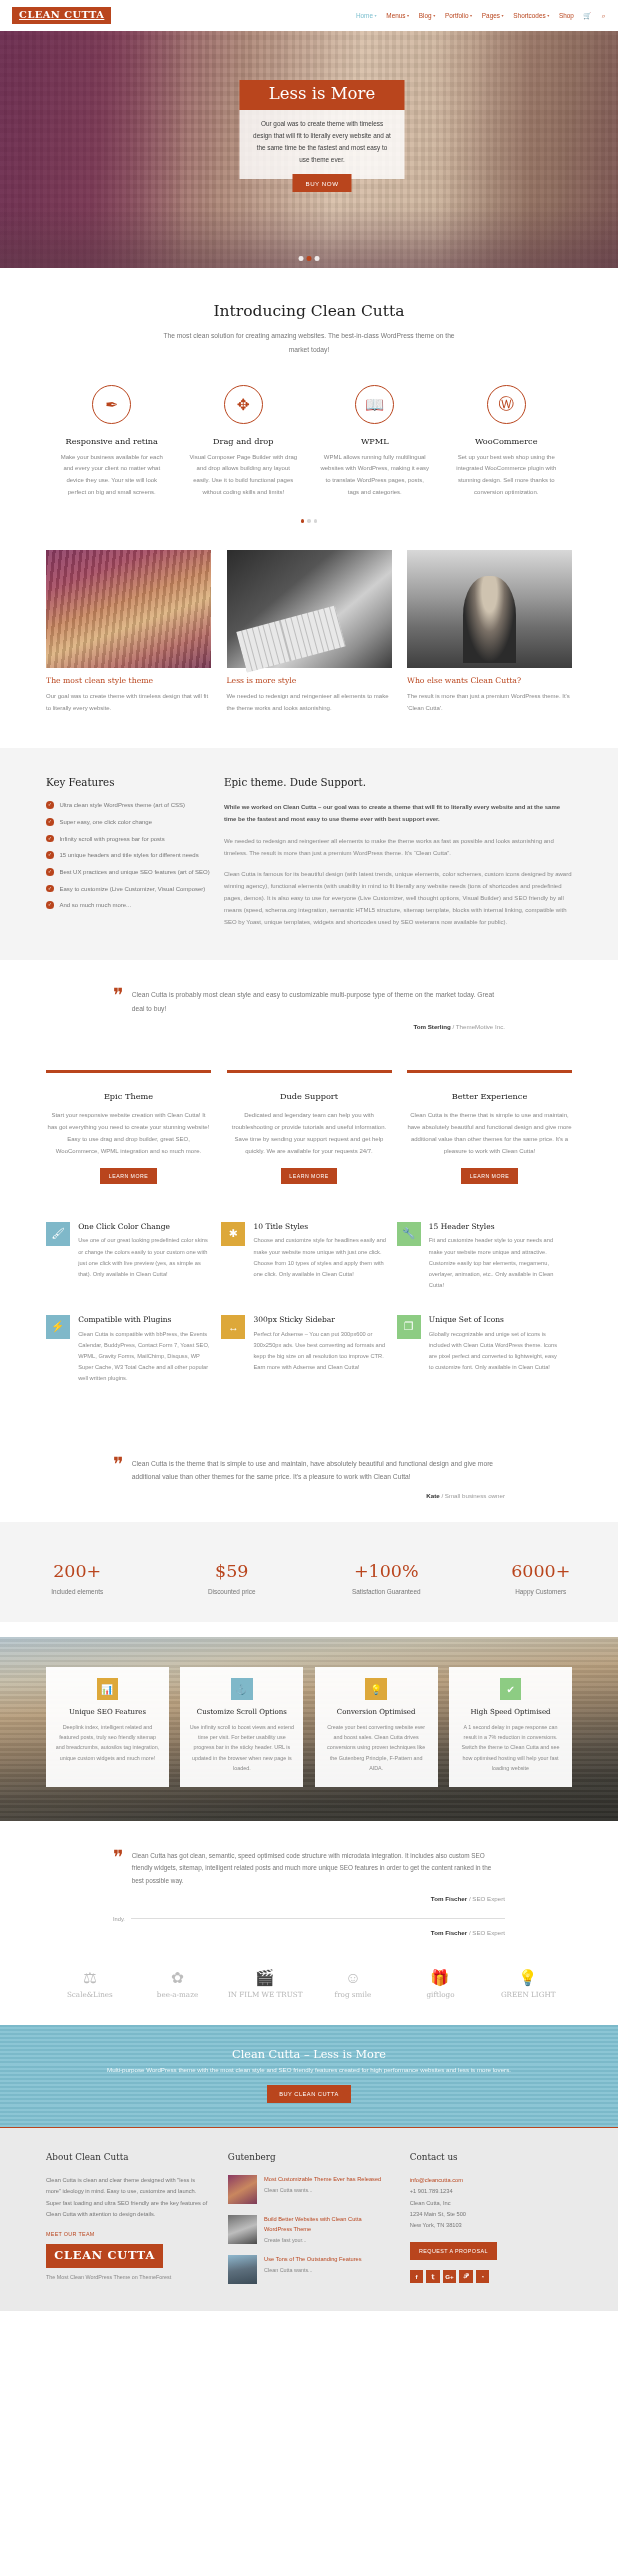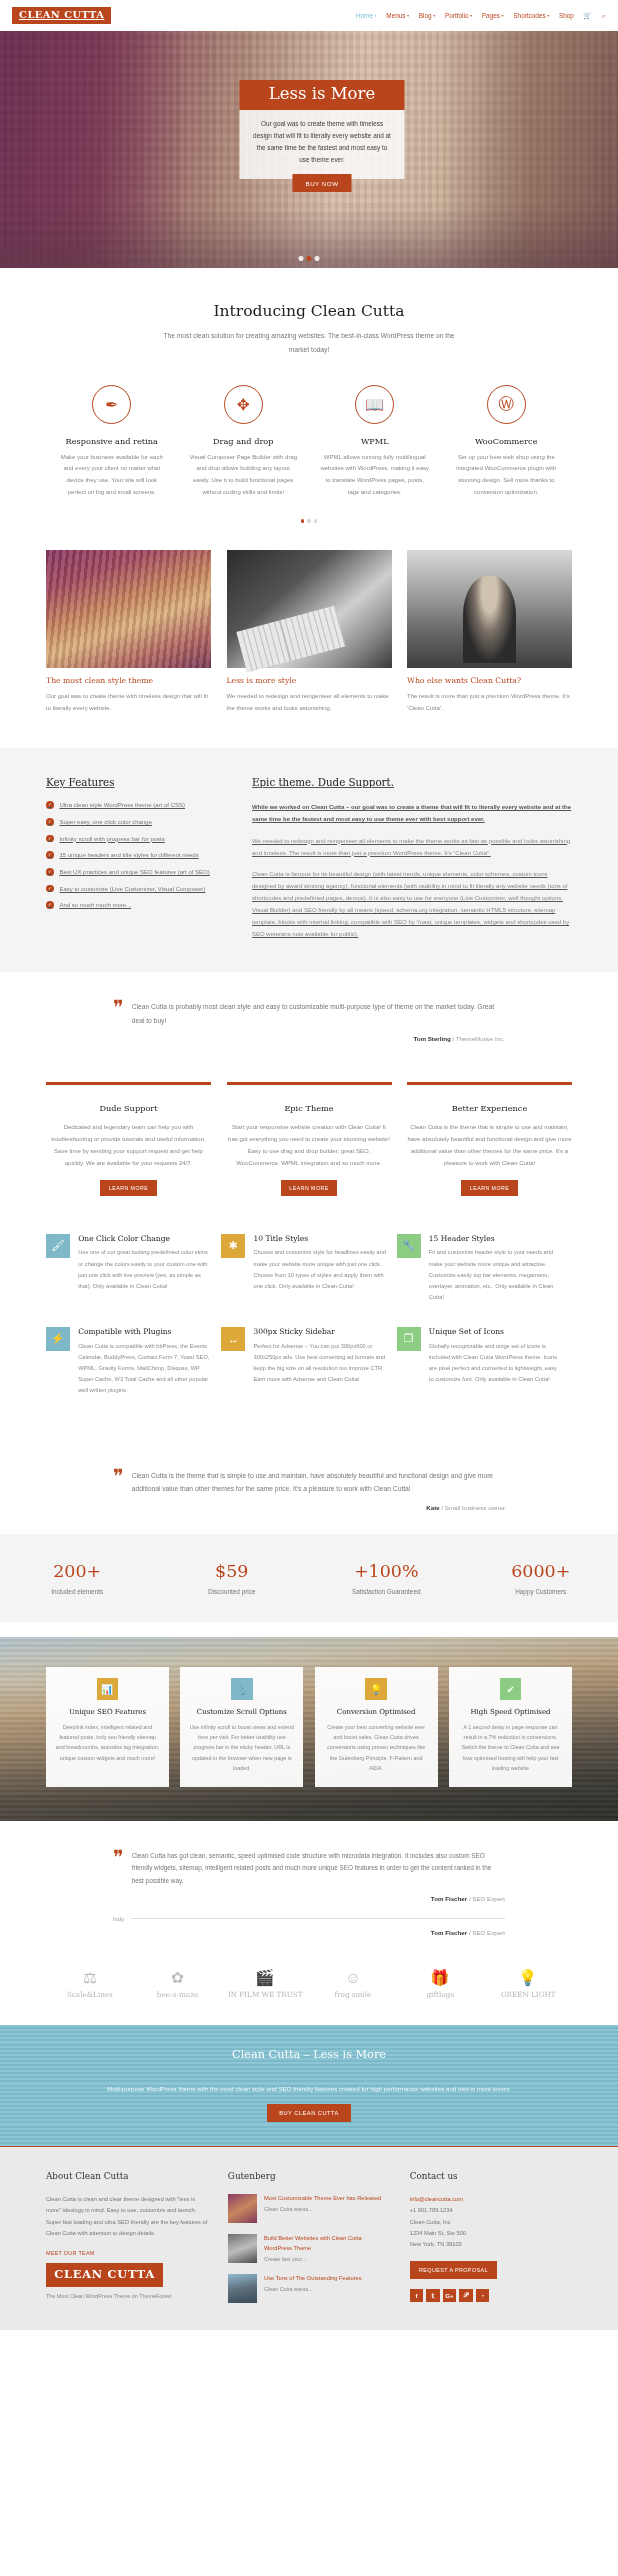--- a/index.html
+++ b/index.html
@@ -202,21 +202,21 @@
   .card h4 {
     font-family: "DejaVu Serif", serif;
     font-size: 7.7px; font-weight: normal;
     color: #b9451d;
     margin: 8.2px 0 5.2px;
   }
   .card p { font-size: 6px; line-height: 2; color: #888; }
 
   
   .grey-band { background: #f4f4f4; padding: 28px 0 23px; margin-top: 13.4px; }
-  .kf-row { display: flex; gap: 36px; text-decoration: underline; }
+  .kf-row { display: flex; gap: 8px; }
   .kf-left { width: 170px; }
   .kf-right { flex: 1; }
   .kf-left h3, .kf-right h3 {
     font-family: "DejaVu Serif", serif;
     font-size: 10.3px; font-weight: normal; color: #222;
     margin-bottom: 13.4px;
   }
   .kf-list { list-style: none; }
   .kf-list li {
     display: flex; align-items: flex-start; gap: 5.7px;
@@ -284,21 +284,21 @@
     margin-bottom: 4.6px;
   }
   .icon-cell p { font-size: 5.7px; line-height: 1.95; color: #8a8a8a; }
 
   
   .stats {
     background: #f4f4f4;
     display: flex; padding: 27px 0 27px;
     margin-top: 8.2px;
   }
-  .stat { flex: 1; text-align: center; }
+  .stat { flex: 1; text-align: center; margin-top: 12px; }
   .stat-num {
     font-family: "DejaVu Serif", serif;
     font-size: 17.5px; color: #b9451d; margin-bottom: 6.2px;
   }
   .stat-lbl { font-size: 6.4px; color: #777; }
 
   
   .road {
     position: relative;
     padding: 30px 0 34px;
@@ -352,21 +352,21 @@
     border-bottom: 1.5px solid #b9451d;
   }
   .cta::before{
     content:""; position:absolute; inset:0;
     background: repeating-linear-gradient(0deg, rgba(255,255,255,.10) 0 2.1px, rgba(0,0,0,.03) 2.1px 4.1px);
   }
   .cta-inner { position: relative; z-index: 2; }
   .cta h3 {
     font-family: "DejaVu Serif", serif;
     font-size: 11.3px; font-weight: normal; color: #fff;
-    margin-bottom: 24px;
+    margin-bottom: 5px;
   }
   .cta p { font-size: 6.2px; color: #f2fafc; margin-bottom: 12.4px; }
   .cta-btn {
     background: #b9451d; color: #fff; border: none;
     font-size: 5.7px; letter-spacing: 0.5px; padding: 6.2px 12.4px; cursor: pointer;
   }
 
   
   .footer { background: #eaeaea; padding: 24px 0 15.5px; }
   .footer-row { display: flex; gap: 19.6px; }
@@ -566,28 +566,28 @@
   </div>
   <div class="quote-author">
     <b>Tom Sterling</b>
     <span>/ ThemeMotive Inc.</span>
   </div>
 </section>
 
 <section class="wrap panels">
   <div class="panel">
     <div class="panel-bar"></div>
+    <h4>Epic Theme</h4>
+    <p>Start your responsive website creation with Clean Cutta! It has got everything you need to create your stunning website! Easy to use drag and drop builder, great SEO, WooCommerce, WPML integration and so much more.</p>
+    <button class="btn-sm">LEARN MORE</button>
+  </div>
+  <div class="panel">
+    <div class="panel-bar"></div>
     <h4>Dude Support</h4>
     <p>Dedicated and legendary team can help you with troubleshooting or provide tutorials and useful information. Save time by sending your support request and get help quickly. We are available for your requests 24/7.</p>
-    <button class="btn-sm">LEARN MORE</button>
-  </div>
-  <div class="panel">
-    <div class="panel-bar"></div>
-    <h4>Epic Theme</h4>
-    <p>Start your responsive website creation with Clean Cutta! It has got everything you need to create your stunning website! Easy to use drag and drop builder, great SEO, WooCommerce, WPML integration and so much more.</p>
     <button class="btn-sm">LEARN MORE</button>
   </div>
   <div class="panel">
     <div class="panel-bar"></div>
     <h4>Better Experience</h4>
     <p>Clean Cutta is the theme that is simple to use and maintain, have absolutely beautiful and functional design and give more additional value than other themes for the same price. It's a pleasure to work with Clean Cutta!</p>
     <button class="btn-sm">LEARN MORE</button>
   </div>
 </section>
 

